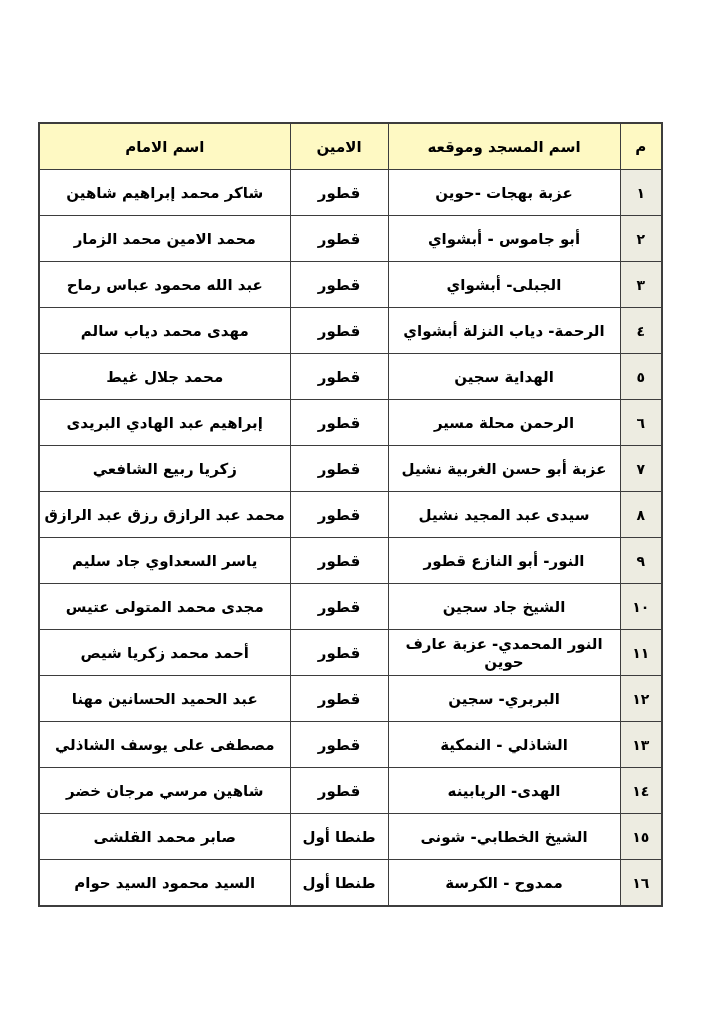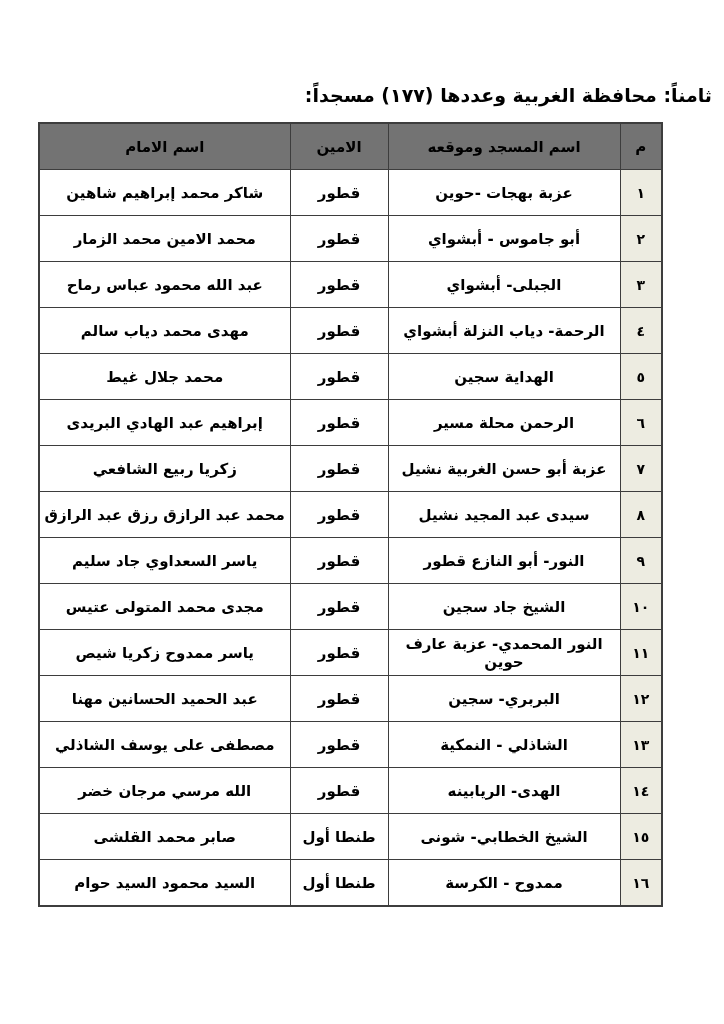--- a/index.html
+++ b/index.html
@@ -47,36 +47,35 @@
     text-align:center;
     vertical-align:middle;
     font-weight:bold;
     color:#000000;
     font-size:15px;
     height:45px;
     padding:0 4px;
     overflow:hidden;
   }
   table.roster th{
-    background:#737373;
+    background:#fef9c3;
   }
   table.roster td.num{
     background:#edece1;
     font-size:14px;
   }
   table.roster td{
     background:#ffffff;
   }
 </style>
 </head>
 <body>
 
 <div class="page">
 
-  <div class="doc-title">ثامناً: محافظة الغربية وعددها (١٧٧) مسجداً:</div>
 
   <table class="roster">
     <colgroup>
       <col class="c-no">
         <col class="c-mosque">
         <col class="c-admin">
         <col class="c-imam">
     </colgroup>
     <thead>
       <tr>
@@ -144,39 +143,39 @@
       <tr>
         <td class="num">١٠</td>
         <td>الشيخ جاد سجين</td>
         <td>قطور</td>
         <td>مجدى محمد المتولى عتيس</td>
       </tr>
       <tr>
         <td class="num">١١</td>
         <td>النور المحمدي-  عزبة عارف حوين</td>
         <td>قطور</td>
-        <td>ياسر ممدوح زكريا شيص</td>
+        <td>أحمد محمد زكريا شيص</td>
       </tr>
       <tr>
         <td class="num">١٢</td>
         <td>البربري-  سجين</td>
         <td>قطور</td>
         <td>عبد الحميد الحسانين مهنا</td>
       </tr>
       <tr>
         <td class="num">١٣</td>
         <td>الشاذلي - النمكية</td>
         <td>قطور</td>
         <td>مصطفى على يوسف الشاذلي</td>
       </tr>
       <tr>
         <td class="num">١٤</td>
         <td>الهدى-  الريابينه</td>
         <td>قطور</td>
-        <td>الله مرسي مرجان خضر</td>
+        <td>شاهين مرسي مرجان خضر</td>
       </tr>
       <tr>
         <td class="num">١٥</td>
         <td>الشيخ الخطابي- شونى</td>
         <td>طنطا أول</td>
         <td>صابر محمد القلشى</td>
       </tr>
       <tr>
         <td class="num">١٦</td>
         <td>ممدوح -  الكرسة</td>

